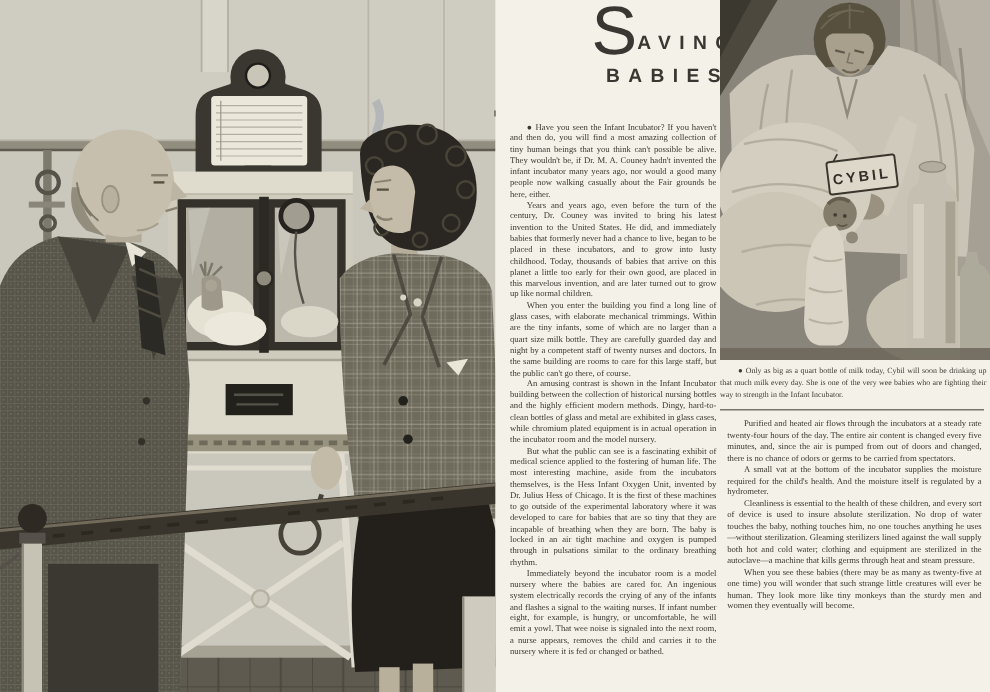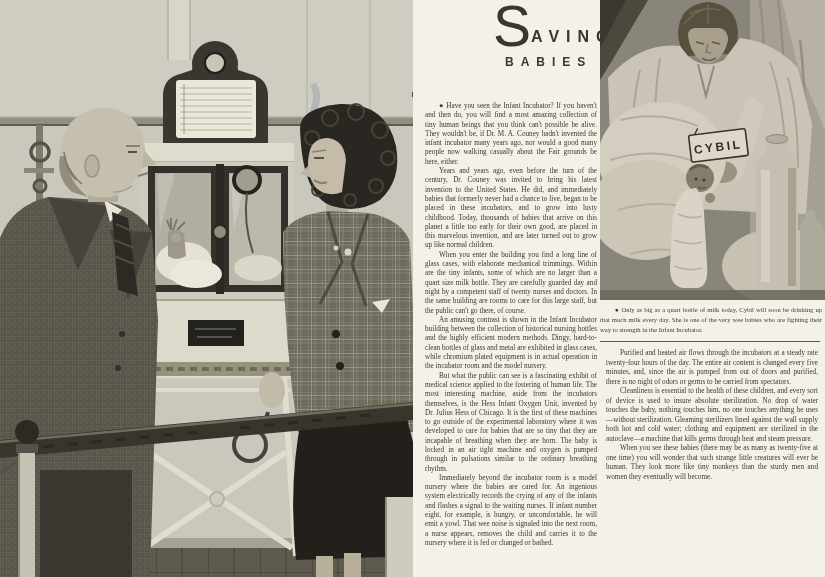--- a/index.html
+++ b/index.html
@@ -9,21 +9,21 @@
   }
   .photo-left { position:absolute; left:0; top:0; width:413px; height:577px; }
   .photo-left svg, .photo-right svg { display:block; }
   .gutter-mark { position:absolute; left:412px; top:92px; width:7px; height:5px; background:#4b4841; }
   .page { position:absolute; left:413px; top:0; width:412px; height:577px; background:#f4f1e8; }
   
   .title { position:absolute; left:80px; top:4px; color:#3a3733; font-family:"Liberation Sans", sans-serif; }
   .title-row { display:flex; align-items:flex-end; }
   .drop { font-size:57px; font-weight:400; line-height:0.78; letter-spacing:0; }
   .t1 { font-size:16px; font-weight:700; letter-spacing:7px; padding-bottom:2px; }
-  .t2 { font-size:12px; font-weight:700; letter-spacing:7px; margin:7px 0 0 12px; }
+  .t2 { font-size:16px; font-weight:700; letter-spacing:7px; margin:7px 0 0 12px; }
   
   .photo-right { position:absolute; left:187px; top:0; width:225px; height:300px; }
   .caption {
     position:absolute; left:187px; top:305px; width:222px;
     font-size:6.6px; line-height:10px; color:#403d37; text-align:justify; text-indent:15px;
   }
   .rule { position:absolute; left:187px; top:341px; width:220px; border-top:1px solid #5a564e; }
   
   .col { position:absolute; color:#3b3832; text-align:justify; }
   .col p { margin:0; text-indent:14px; }
@@ -282,19 +282,20 @@
     <div class="col col1">
       <p>● Have you seen the Infant Incubator?  If you haven't and then do, you will find a most amazing collection of tiny human beings that you think can't possible be alive.  They wouldn't be, if Dr. M. A. Couney hadn't invented the infant incubator many years ago, nor would a good many people now walking casually about the Fair grounds be here, either.</p>
       <p>Years and years ago, even before the turn of the century, Dr. Couney was invited to bring his latest invention to the United States. He did, and immediately babies that formerly never had a chance to live, began to be placed in these incubators, and to grow into lusty childhood. Today, thousands of babies that arrive on this planet a little too early for their own good, are placed in this marvelous invention, and are later turned out to grow up like normal children.</p>
       <p>When you enter the building you find a long line of glass cases, with elaborate mechanical trimmings. Within are the tiny infants, some of which are no larger than a quart size milk bottle.  They are carefully guarded day and night by a competent staff of twenty nurses and doctors.  In the same building are rooms to care for this large staff, but the public can't go there, of course.</p>
       <p>An amusing contrast is shown in the Infant Incubator building between the collection of historical nursing bottles and the highly efficient modern methods.  Dingy, hard-to-clean bottles of glass and metal are exhibited in glass cases, while chromium plated equipment is in actual operation in the incubator room and the model nursery.</p>
       <p>But what the public can see is a fascinating exhibit of medical science applied to the fostering of human life. The most interesting machine, aside from the incubators themselves, is the Hess Infant Oxygen Unit, invented by Dr. Julius Hess of Chicago.  It is the first of these machines to go outside of the experimental laboratory where it was developed to care for babies that are so tiny that they are incapable of breathing when they are born.  The baby is locked in an air tight machine and oxygen is pumped through in pulsations similar to the ordinary breathing rhythm.</p>
       <p>Immediately beyond the incubator room is a model nursery where the babies are cared for.  An ingenious system electrically records the crying of any of the infants and flashes a signal to the waiting nurses.  If infant number eight, for example, is hungry, or uncomfortable, he will emit a yowl.  That wee noise is signaled into the next room, a nurse appears, removes the child and carries it to the nursery where it is fed or changed or bathed.</p>
     </div>
 
     <div class="col col2">
-      <p>Purified and heated air flows through the incubators at a steady rate twenty-four hours of the day.  The entire air content is changed every five minutes, and, since the air is pumped from out of doors and purified, there is no night of odors or germs to be carried from spectators.</p>
+      <p>Purified and heated air flows through the incubators at a steady rate twenty-four hours of the day.  The entire air content is changed every five minutes, and, since the air is pumped from out of doors and changed, there is no chance of odors or germs to be carried from spectators.</p>
+      <p>A small vat at the bottom of the incubator supplies the moisture required for the child's health.  And the moisture itself is regulated by a hydrometer.</p>
       <p>Cleanliness is essential to the health of these children, and every sort of device is used to insure absolute sterilization.  No drop of water touches the baby, nothing touches him, no one touches anything he uses—without sterilization.  Gleaming sterilizers lined against the wall supply both hot and cold water; clothing and equipment are sterilized in the autoclave—a machine that kills germs through heat and steam pressure.</p>
       <p>When you see these babies (there may be as many as twenty-five at one time) you will wonder that such strange little creatures will ever be human.  They look more like tiny monkeys than the sturdy men and women they eventually will become.</p>
     </div>
 
   </div>
 </div>
 
 </body></html>

